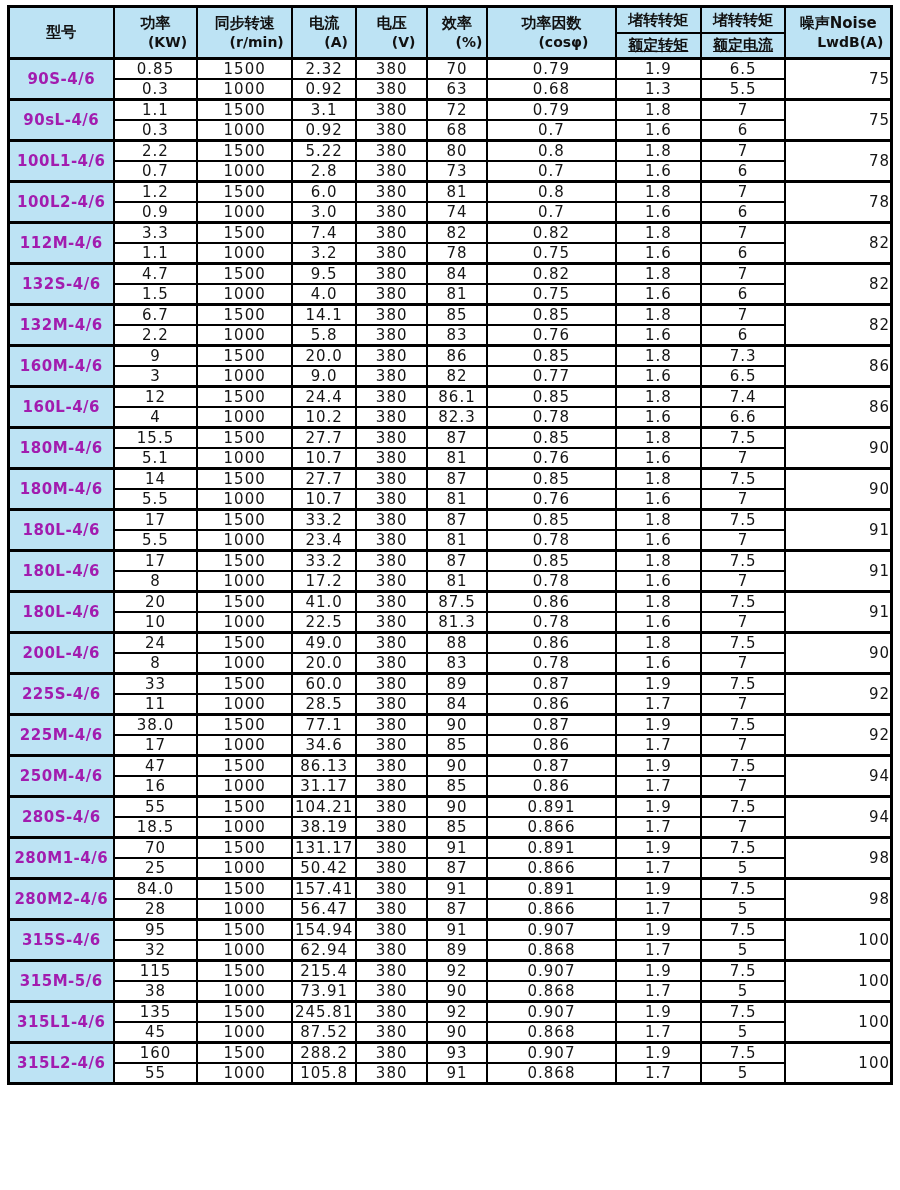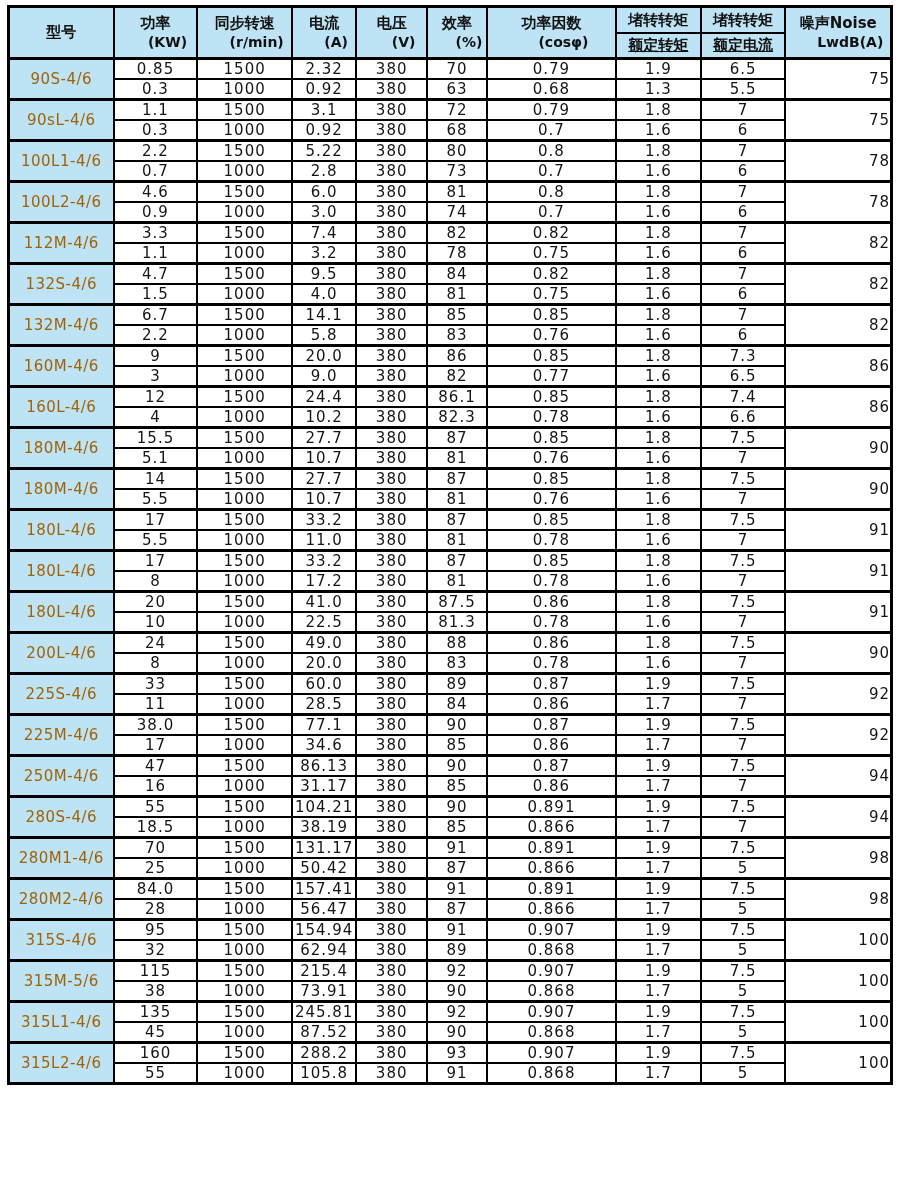--- a/index.html
+++ b/index.html
@@ -45,23 +45,23 @@
   thead th .unit { display: block; font-size: 14px; font-weight: bold; margin-left: 24px; }
   thead tr.hdr-b th { border-top-width: 1px; text-decoration: underline; }
   tbody td {
     background: #ffffff;
     font-size: 15px;
     color: #151515;
     letter-spacing: 1px;
   }
   tbody td.model-cell {
     background: #bde3f4;
-    font-weight: normal;
+    font-weight: bold;
     letter-spacing: 0.5px;
-    color: #a16207;
+    color: #a21caf;
     text-align: center;
   }
   tbody td.noise-cell { letter-spacing: 1px; text-align: right; }
   tbody tr.row-a td { border-top-width: 3px; }
   tbody tr.row-b td { border-top-width: 1px; }
 </style>
 </head>
 <body>
 
 <div class="page">
@@ -179,21 +179,21 @@
           <td>1000</td>
           <td>2.8</td>
           <td>380</td>
           <td>73</td>
           <td>0.7</td>
           <td>1.6</td>
           <td>6</td>
         </tr>
         <tr class="row-a">
           <td class="model-cell" rowspan="2">100L2-4/6</td>
-          <td>4.6</td>
+          <td>1.2</td>
           <td>1500</td>
           <td>6.0</td>
           <td>380</td>
           <td>81</td>
           <td>0.8</td>
           <td>1.8</td>
           <td>7</td>
           <td class="noise-cell" rowspan="2">78</td>
         </tr>
         <tr class="row-b">
@@ -368,21 +368,21 @@
           <td>380</td>
           <td>87</td>
           <td>0.85</td>
           <td>1.8</td>
           <td>7.5</td>
           <td class="noise-cell" rowspan="2">91</td>
         </tr>
         <tr class="row-b">
           <td>5.5</td>
           <td>1000</td>
-          <td>11.0</td>
+          <td>23.4</td>
           <td>380</td>
           <td>81</td>
           <td>0.78</td>
           <td>1.6</td>
           <td>7</td>
         </tr>
         <tr class="row-a">
           <td class="model-cell" rowspan="2">180L-4/6</td>
           <td>17</td>
           <td>1500</td>

